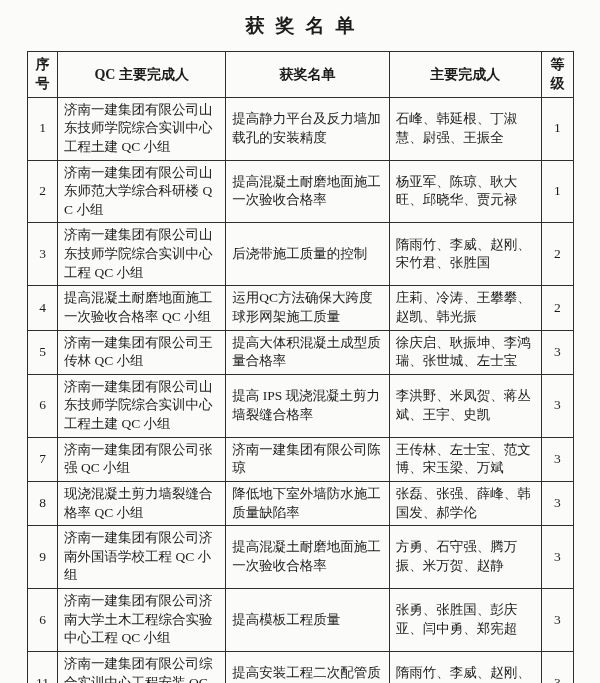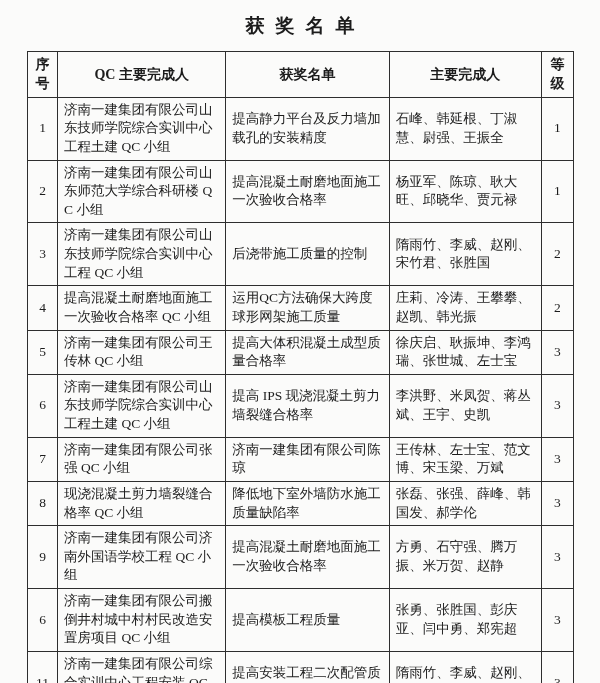--- a/index.html
+++ b/index.html
@@ -152,21 +152,21 @@
   <tr>
     <td class="c-center">9</td>
     <td class="c-left">济南一建集团有限公司济南外国语学校工程 QC 小组</td>
     <td class="c-left">提高混凝土耐磨地面施工一次验收合格率</td>
     <td class="c-left">方勇、石守强、腾万振、米万贺、赵静</td>
     <td class="c-center">3</td>
   </tr>
 
   <tr>
     <td class="c-center">6</td>
-    <td class="c-left">济南一建集团有限公司搬倒井村城中村村民改造安置房项目 QC 小组</td>
+    <td class="c-left">济南一建集团有限公司济南大学土木工程综合实验中心工程 QC 小组</td>
     <td class="c-left">提高模板工程质量</td>
     <td class="c-left">张勇、张胜国、彭庆亚、闫中勇、郑宪超</td>
     <td class="c-center">3</td>
   </tr>
 
   <tr>
     <td class="c-center">11</td>
     <td class="c-left">济南一建集团有限公司综合实训中心工程安装 QC 小组</td>
     <td class="c-left">提高安装工程二次配管质量</td>
     <td class="c-left">隋雨竹、李威、赵刚、宋竹君、张胜国</td>

